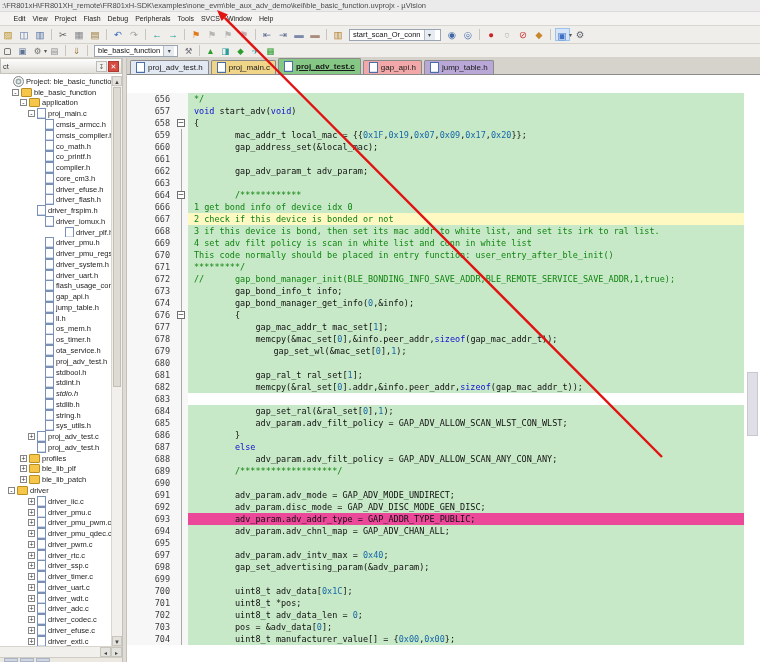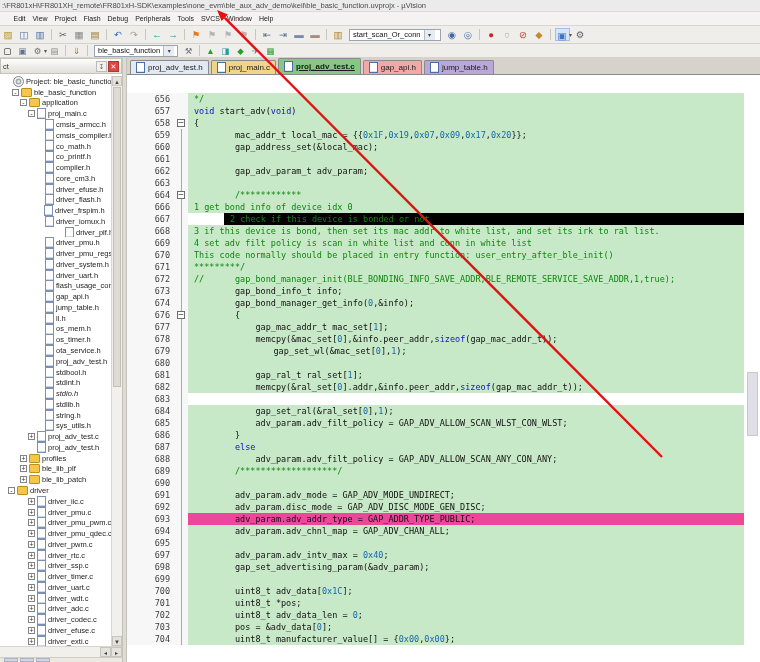--- a/index.html
+++ b/index.html
@@ -228,21 +228,21 @@
         <div class="trow" style="padding-left: 36px;">
           <span class="espace"></span>
           <span class="ticon i-file"></span>
           <span>driver_efuse.h</span>
         </div>
         <div class="trow" style="padding-left: 36px;">
           <span class="espace"></span>
           <span class="ticon i-file"></span>
           <span>driver_flash.h</span>
         </div>
-        <div class="trow" style="padding-left: 35px;">
+        <div class="trow" style="padding-left: 28px;">
           <span class="espace"></span>
           <span class="ticon i-file"></span>
           <span>driver_frspim.h</span>
         </div>
         <div class="trow" style="padding-left: 36px;">
           <span class="espace"></span>
           <span class="ticon i-file"></span>
           <span>driver_iomux.h</span>
         </div>
         <div class="trow" style="padding-left: 56px;">
@@ -534,21 +534,21 @@
             <span class="ct" style="background: rgb(200, 233, 200);">        <span class="c">/************</span></span>
           </div>
           <div class="cl">
             <span class="ln">666</span>
             <span class="fold guide"></span>
             <span class="ct" style="background: rgb(200, 233, 200);"><span class="c">1 get bond info of device idx 0</span></span>
           </div>
           <div class="cl">
             <span class="ln">667</span>
             <span class="fold guide"></span>
-            <span class="ct" style="background: #000000; margin-left: 36px;"><span class="c">2 check if this device is bonded or not</span></span>
+            <span class="ct" style="background: #fef9c3;"><span class="c">2 check if this device is bonded or not</span></span>
           </div>
           <div class="cl">
             <span class="ln">668</span>
             <span class="fold guide"></span>
             <span class="ct" style="background: rgb(200, 233, 200);"><span class="c">3 if this device is bond, then set its mac addr to white list, and set its irk to ral list.</span></span>
           </div>
           <div class="cl">
             <span class="ln">669</span>
             <span class="fold guide"></span>
             <span class="ct" style="background: rgb(200, 233, 200);"><span class="c">4 set adv filt policy is scan in white list and conn in white list</span></span>

